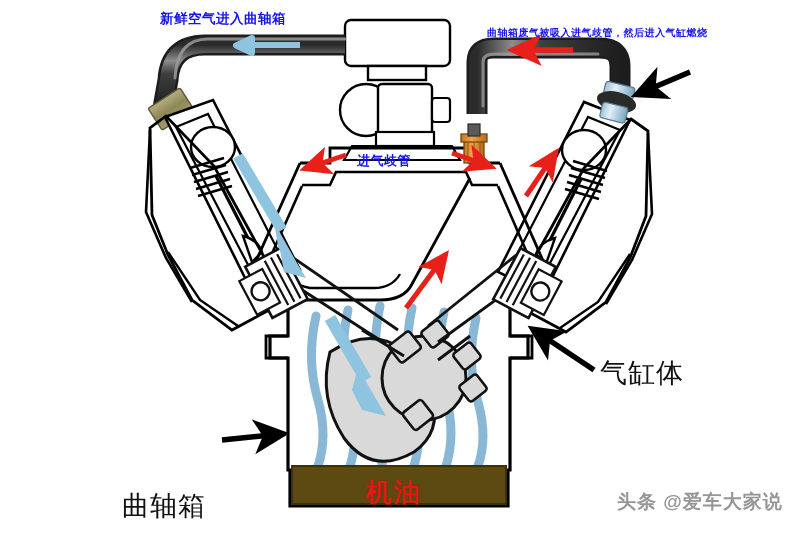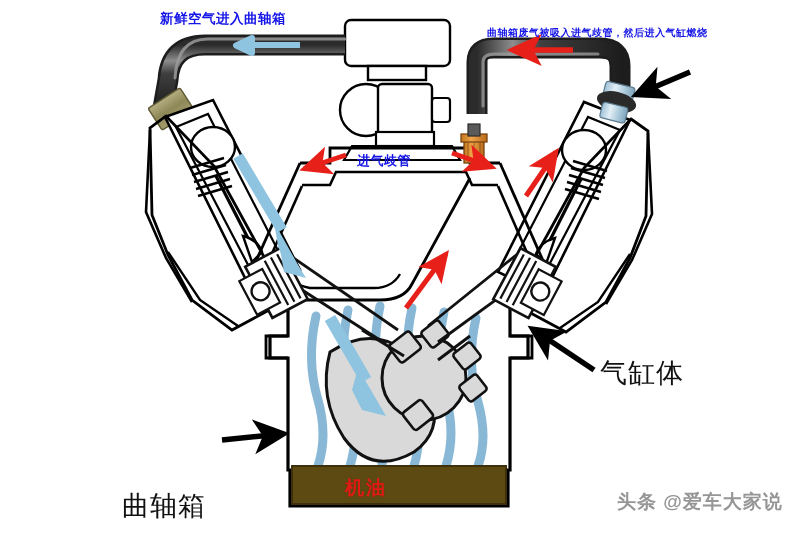--- a/index.html
+++ b/index.html
@@ -37,23 +37,24 @@
   }
   .lbl-black {
     color: #111111;
     font-weight: normal;
     font-size: 27px;
     letter-spacing: 1px;
   }
   .lbl-oil {
     color: #e01b13;
     font-weight: bold;
-    font-size: 19px;
+    font-size: 26px;
     letter-spacing: 2px;
     text-shadow: 0 0 1px rgba(120,20,10,0.5);
+    margin-left: 21px;
   }
   .lbl-watermark {
     color: #8e8e8e;
     font-weight: bold;
     font-size: 19px;
     letter-spacing: 1px;
     opacity: 0.92;
   }
   #label-fresh-air  { left: 160px; top: 10px; }
   #label-blowby     { left: 487px; top: 26px; font-size: 10px; }

